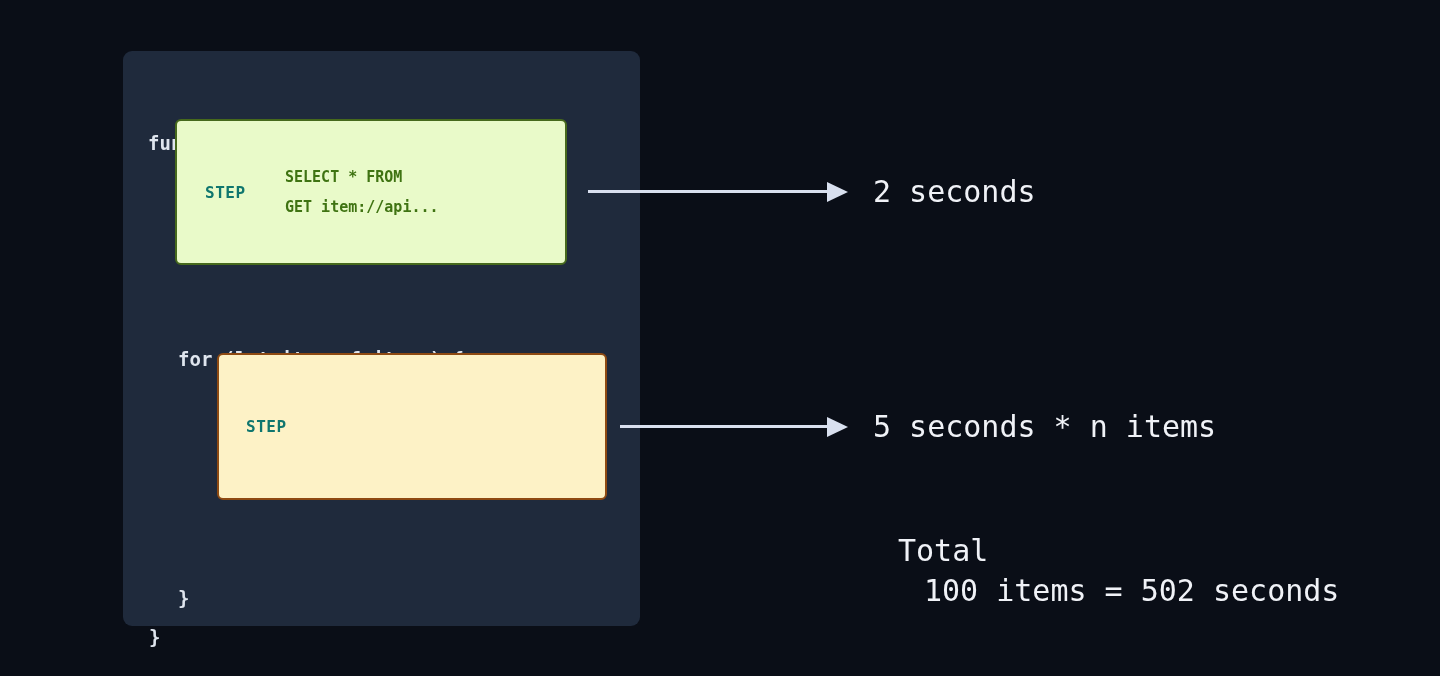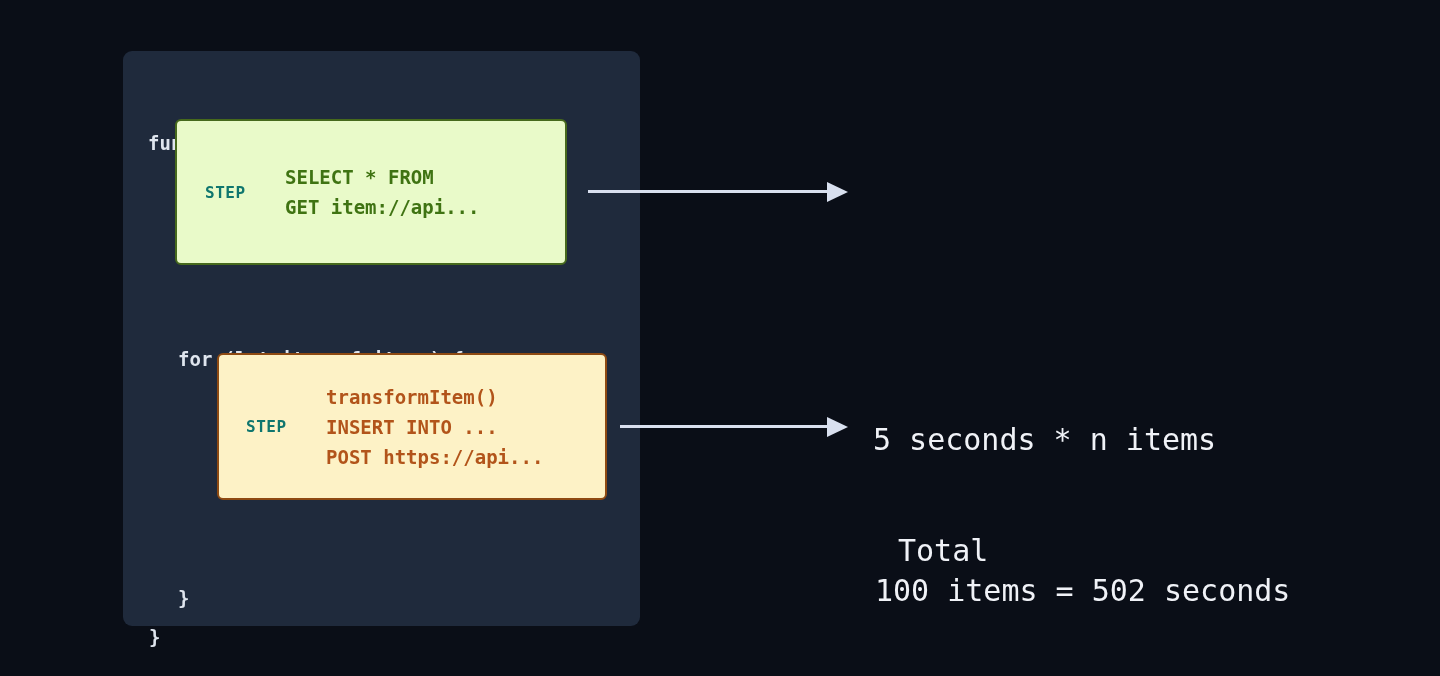--- a/index.html
+++ b/index.html
@@ -74,21 +74,21 @@
     position: absolute;
     top: 0;
     bottom: 0;
     display: flex;
     flex-direction: column;
     justify-content: center;
   }
   .step-box.green .step-lines { left: 108px; }
   .step-box.yellow .step-lines { left: 107px; }
   .step-lines .sline {
-    font-size: 19px;
+    font-size: 15px;
     font-weight: bold;
     line-height: 30px;
     white-space: pre;
   }
   .step-box.green .sline { color: #3f7312; }
   .step-box.yellow .sline { color: #b2541a; }
 
   
   .arrow-line {
     position: absolute;
@@ -128,43 +128,39 @@
       <div class="step-lines">
         <div class="sline">SELECT * FROM</div>
         <div class="sline">GET item://api...</div>
       </div>
     </div>
 
     <div class="code-line" style="left:55px; top:296px;">for (let item of items) {</div>
 
     <div class="step-box yellow">
       <span class="step-label">STEP</span>
-      <div class="step-lines">
-        <div class="sline">transformItem()</div>
-        <div class="sline">INSERT INTO ...</div>
-        <div class="sline">POST https://api...</div>
-      </div>
     </div>
 
     <div class="code-line" style="left:55px; top:535px;">}</div>
 
     <div class="code-line" style="left:26px; top:574px;">}</div>
   </div>
 
   <div>
     <div class="arrow-line" style="left:588px; top:190px; width:240px;"></div>
     <div class="arrow-head" style="left:827px; top:182px;"></div>
   </div>
 
   <div>
     <div class="arrow-line" style="left:620px; top:425px; width:208px;"></div>
     <div class="arrow-head" style="left:827px; top:417px;"></div>
   </div>
 
+  <div class="annotation" style="left:873px; top:172px;">2 seconds</div>
 
-  <div class="annotation" style="left:873px; top:420px;">5 seconds * n items</div>
+  <div class="annotation" style="left:873px; top:407px;">5 seconds * n items</div>
 
   <div>
     <div class="annotation" style="left:898px; top:531px;">Total</div>
-    <div class="annotation" style="left:875px; top:571px;text-align:center;">100 items = 502 seconds</div>
+    <div class="annotation" style="left:924px; top:571px;text-align:center;">100 items = 502 seconds</div>
   </div>
 
 </div>
 
 </body></html>

